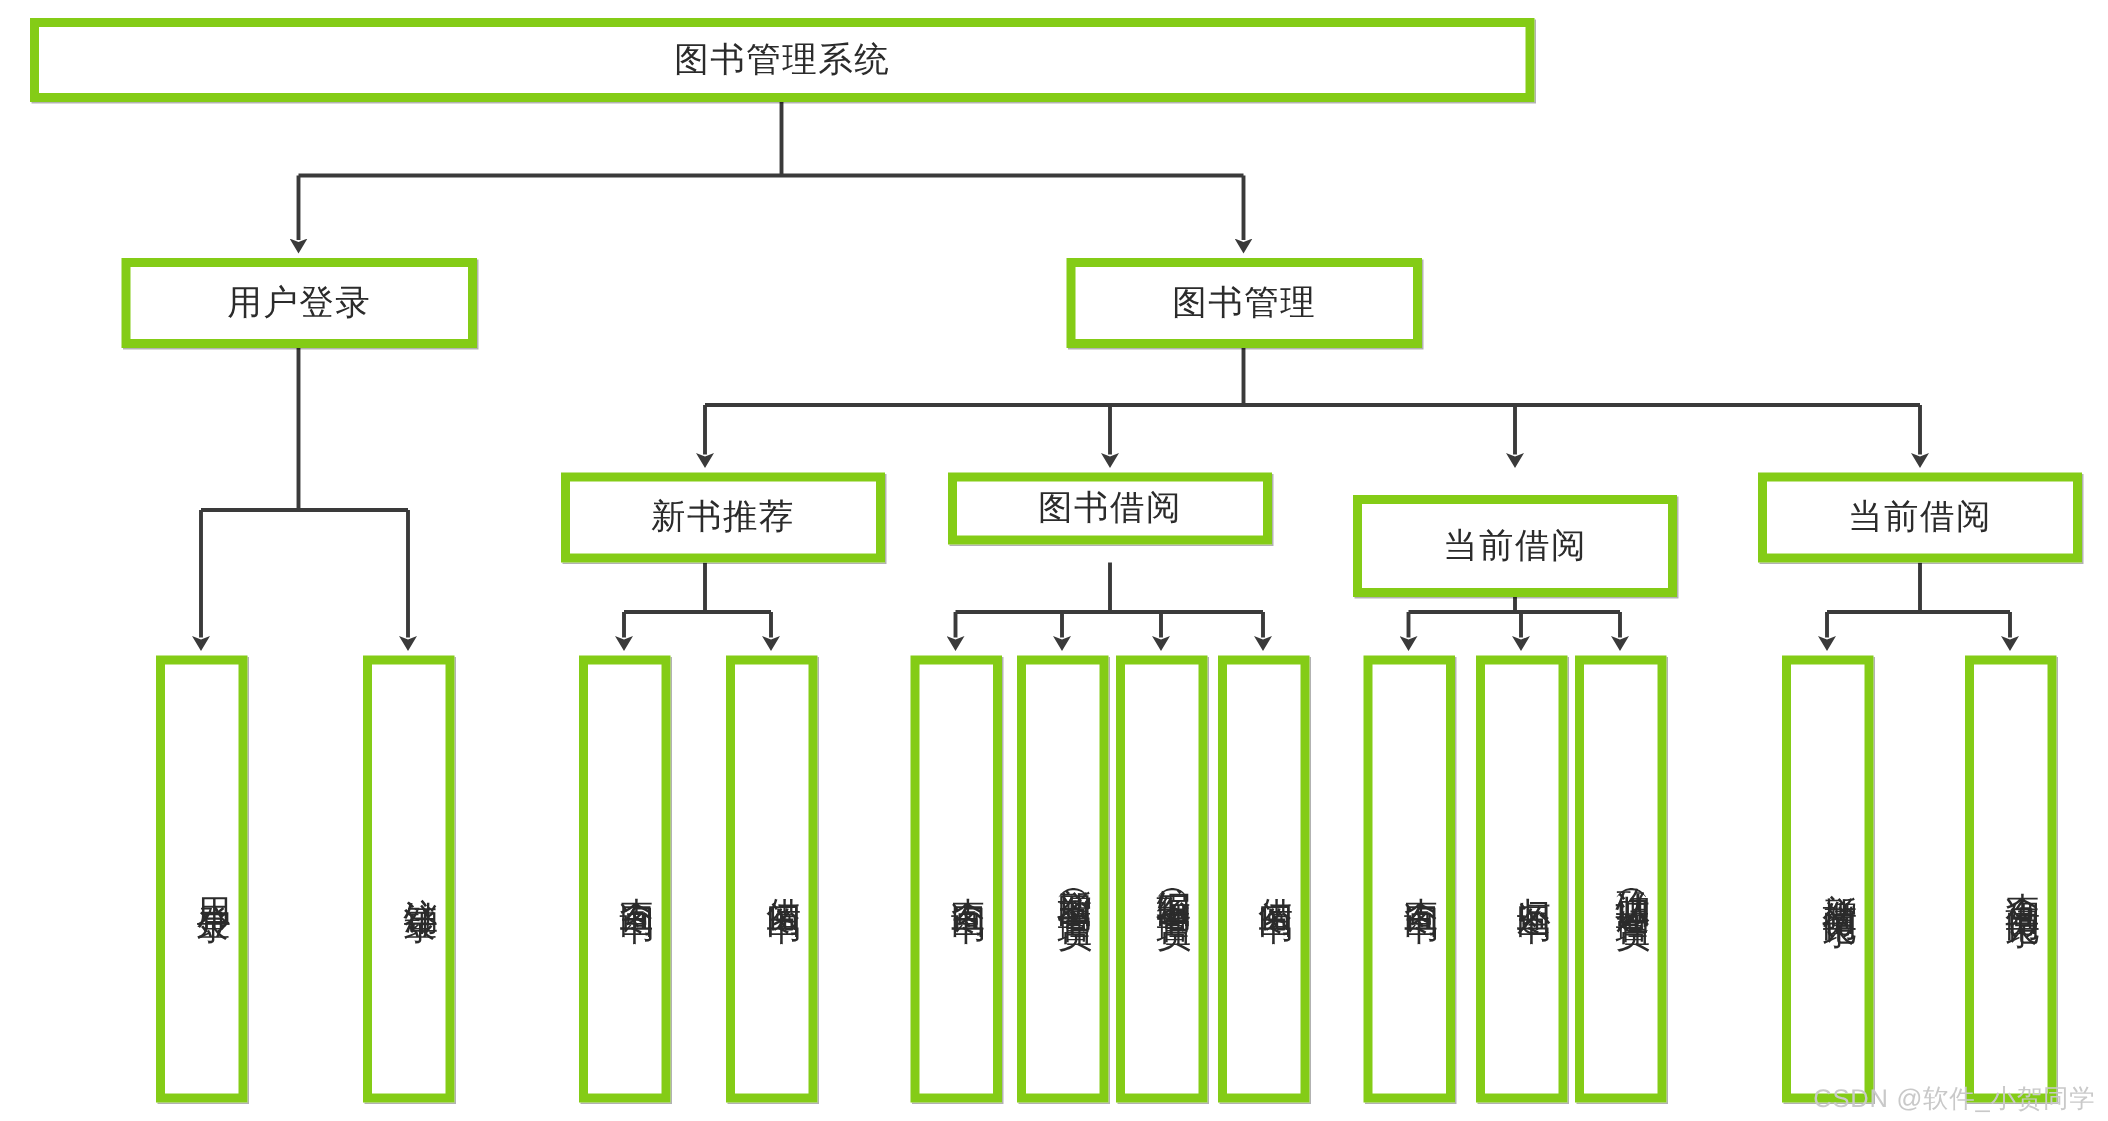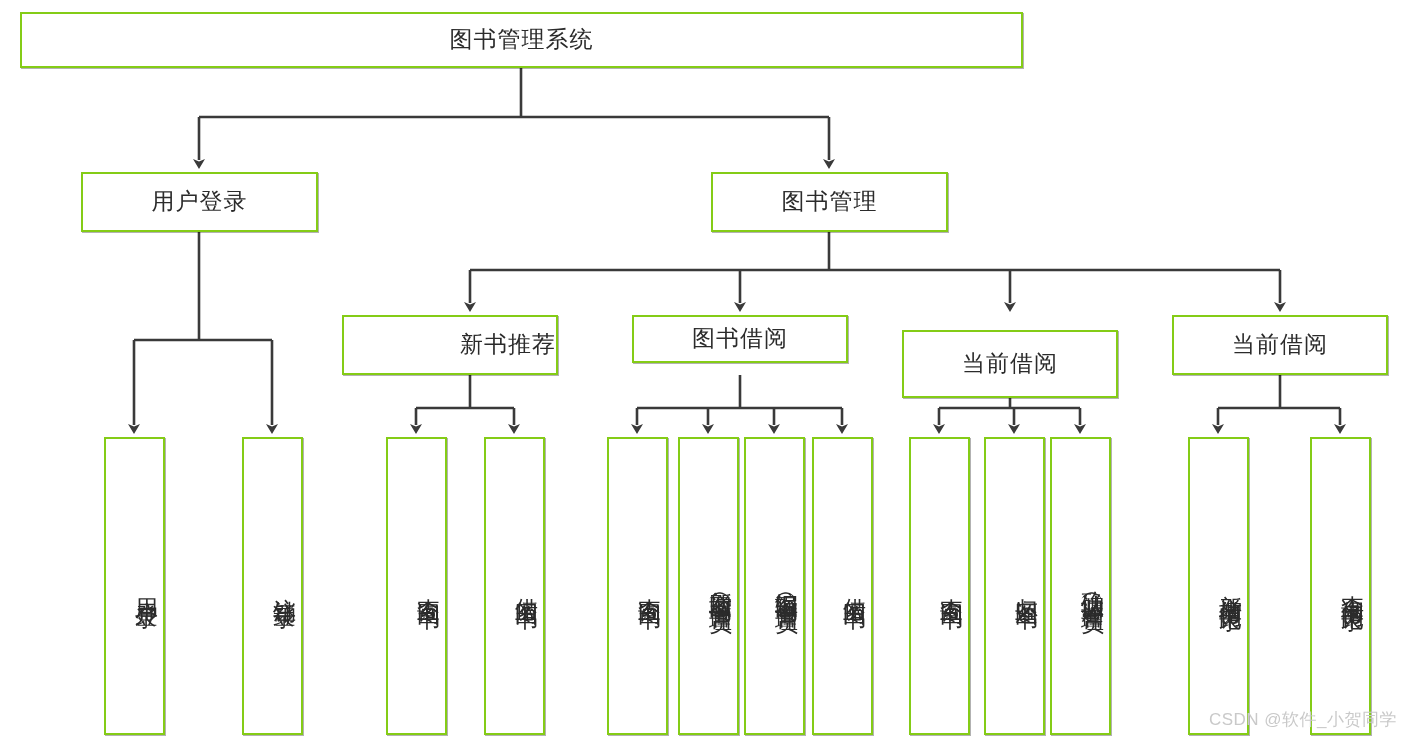--- a/index.html
+++ b/index.html
@@ -21,21 +21,21 @@
     position: absolute;
     left: 0;
     top: 0;
     width: 1405px;
     height: 747px;
     pointer-events: none;
   }
   .node {
     position: absolute;
     box-sizing: border-box;
-    border: 2px solid #84cc16;
+    border: 6px solid #84cc16;
     background: #ffffff;
     display: flex;
     align-items: center;
     justify-content: center;
     color: #2b2b2b;
     box-shadow: 1px 1px 0 rgba(0,0,0,0.30);
   }
   .node.h {
     font-size: 23px;
     letter-spacing: 1px;
@@ -51,21 +51,21 @@
     justify-content: center;
   }
   .node.v .txt {
     writing-mode: vertical-rl;
     text-orientation: upright;
     white-space: nowrap;
   }
   .watermark {
     position: absolute;
     right: 8px;
-    bottom: 16px;
+    bottom: 3px;
     font-size: 17px;
     color: #c9c9c9;
     letter-spacing: 0.5px;
     white-space: nowrap;
   }
 </style>
 </head>
 <body>
 
 <div id="canvas">
@@ -116,21 +116,21 @@
   <div id="nodes">
       <div class="node h" style="left: 20px; top: 12px; width: 1003px; height: 56px;">
         <span class="txt">图书管理系统</span>
       </div>
       <div class="node h" style="left: 81px; top: 172px; width: 237px; height: 60px;">
         <span class="txt">用户登录</span>
       </div>
       <div class="node h" style="left: 711px; top: 172px; width: 237px; height: 60px;">
         <span class="txt">图书管理</span>
       </div>
-      <div class="node h" style="left: 342px; top: 315px; width: 216px; height: 60px; justify-content: flex-end;">
+      <div class="node h" style="left: 374px; top: 315px; width: 216px; height: 60px;">
         <span class="txt">新书推荐</span>
       </div>
       <div class="node h" style="left: 632px; top: 315px; width: 216px; height: 48px;">
         <span class="txt">图书借阅</span>
       </div>
       <div class="node h" style="left: 902px; top: 330px; width: 216px; height: 68px; justify-content: center;">
         <span class="txt">当前借阅</span>
       </div>
       <div class="node h" style="left: 1172px; top: 315px; width: 216px; height: 60px;">
         <span class="txt">当前借阅</span>

